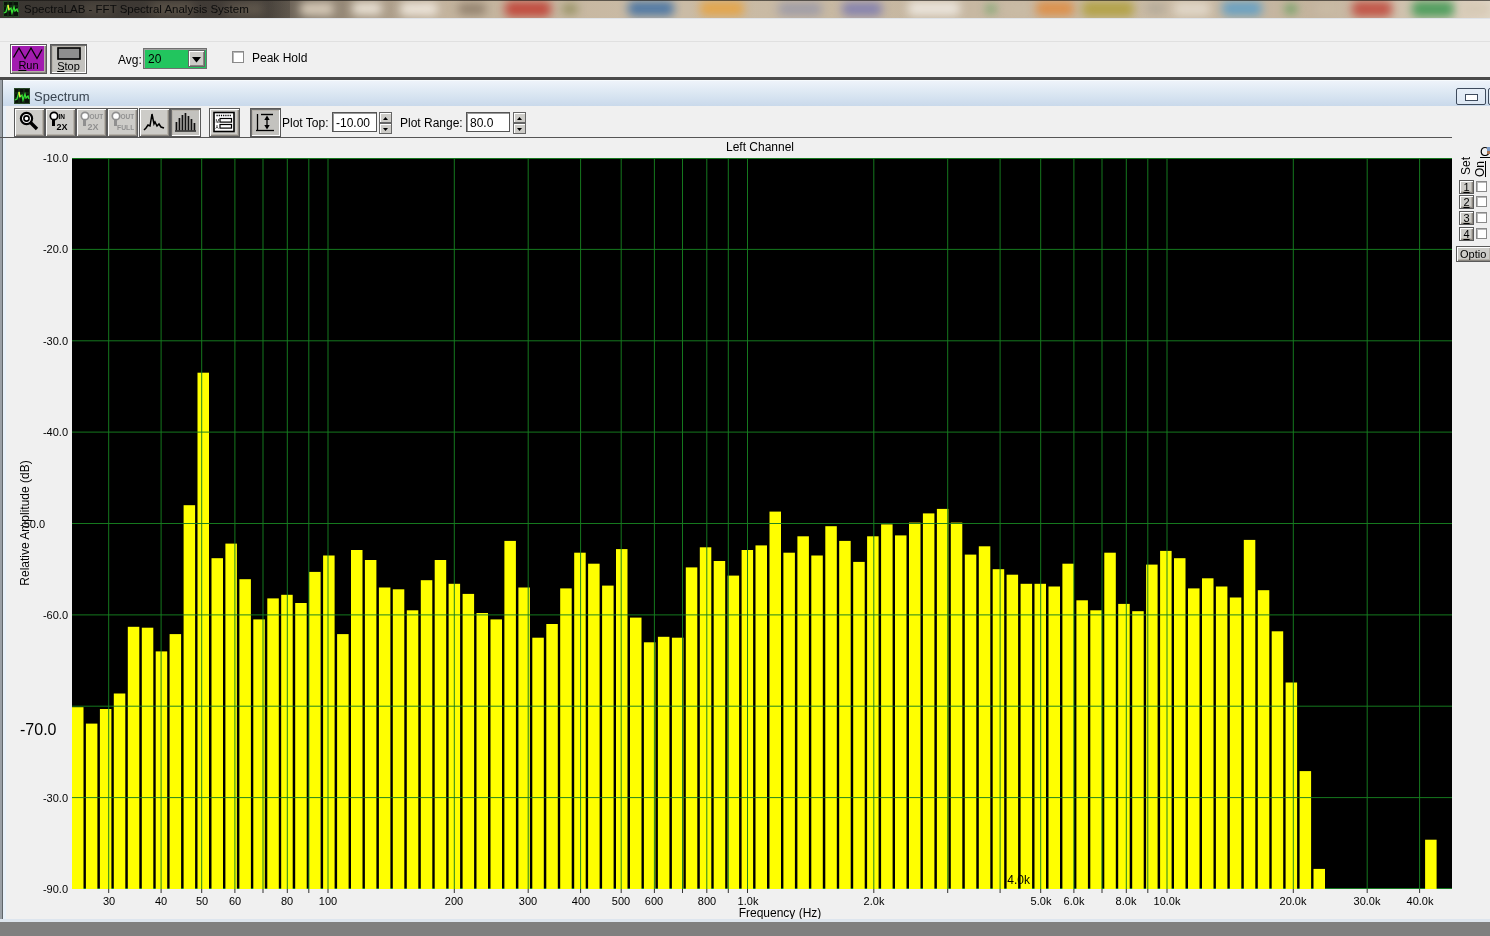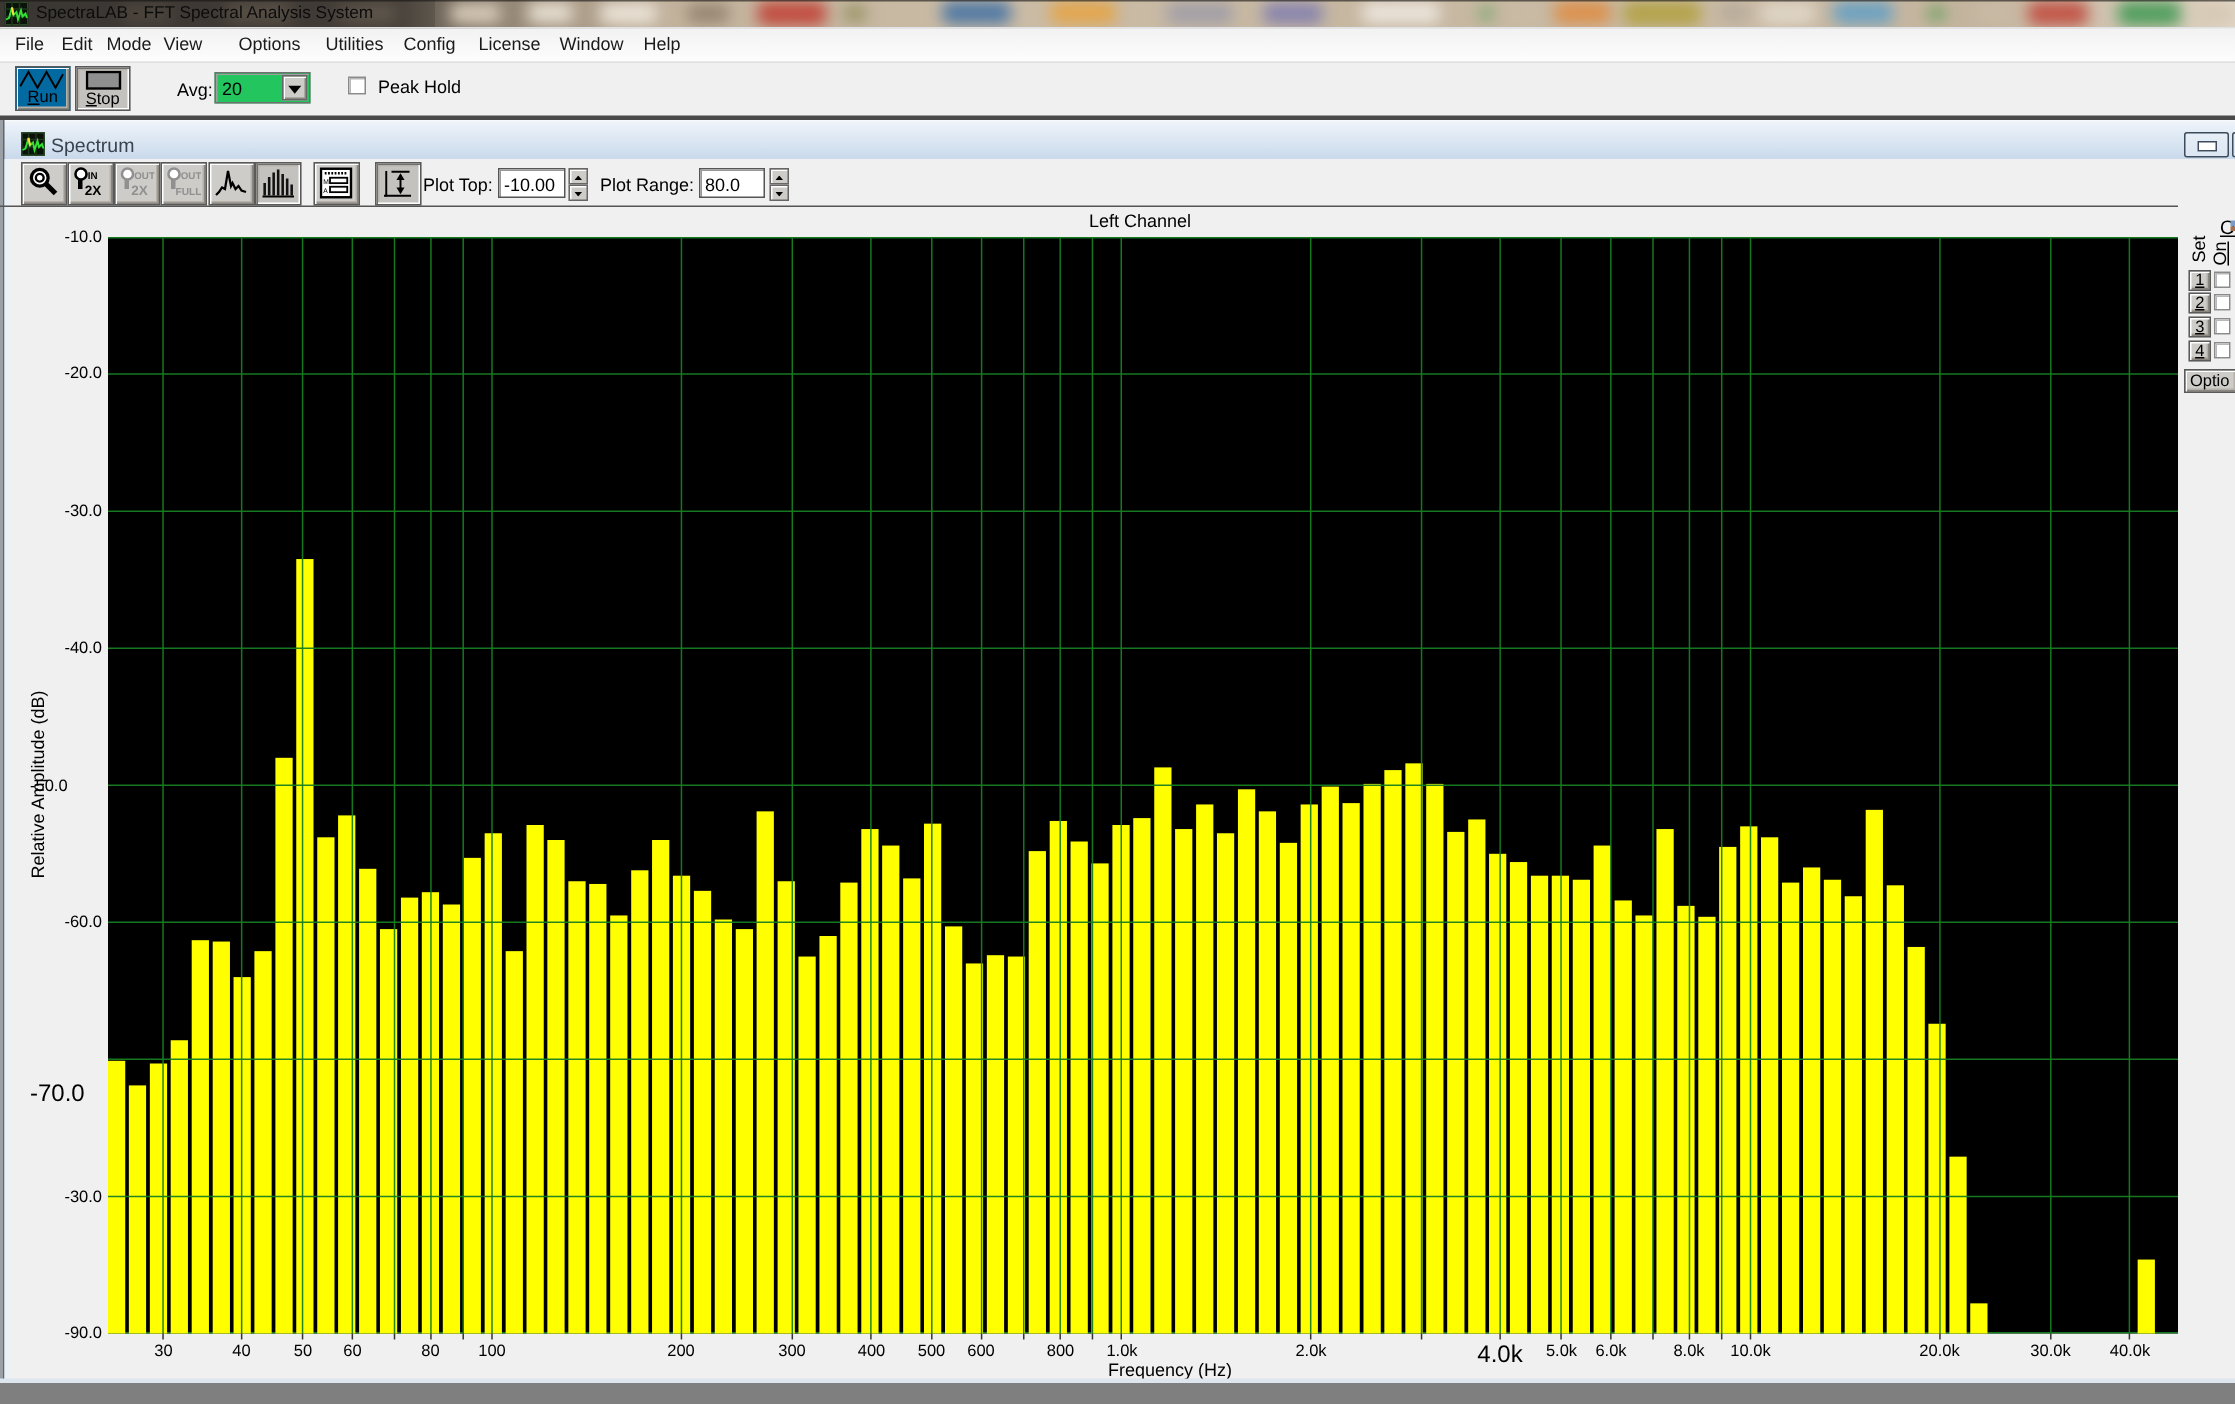--- a/index.html
+++ b/index.html
@@ -45,35 +45,23 @@
         <line x1="0" y1="10" x2="16" y2="10" stroke="#1d3a1d"></line>
 <line x1="5" y1="0" x2="5" y2="16" stroke="#1d3a1d"></line>
         <line x1="10" y1="0" x2="10" y2="16" stroke="#1d3a1d"></line>
 <polyline points="1,12 3,11 5,4 6,9 8,7 9,12 11,6 12,10 14,8 15,11" fill="none" stroke="#35e035" stroke-width="1.3"></polyline>
 <polyline points="5,4 6,9" fill="none" stroke="#ffe23a" stroke-width="1.3"></polyline>
 </svg>
 <div style="position:absolute;left:24px;top:2.5px;font-size:11.5px;color:#0c0c0c">SpectraLAB - FFT Spectral Analysis System</div>
 <div style="position:absolute;left:0;top:17.5px;width:1490px;height:1.5px;background:#dfe3e8"></div>
 </div>
 
-<div style="position:absolute;left:0;top:19px;width:1490px;height:22px;background:linear-gradient(180deg,#f2f2f2,#fdfdfd)">
-<div class="mi" style="left:10px">File</div>
-<div class="mi" style="left:41px">Edit</div>
-<div class="mi" style="left:71px">Mode</div>
-<div class="mi" style="left:109px">View</div>
-<div class="mi" style="left:159px">Options</div>
-<div class="mi" style="left:217px">Utilities</div>
-<div class="mi" style="left:269px">Config</div>
-<div class="mi" style="left:319px">License</div>
-<div class="mi" style="left:373px">Window</div>
-<div class="mi" style="left:429px">Help</div>
-</div>
 
 <div style="position:absolute;left:0;top:41px;width:1490px;height:36px;background:#f0f0f0;border-top:1px solid #e0e0e0"></div>
-<div style="position:absolute;left:10px;top:44px;width:37px;height:30px;background:#0369a1;border:1px solid #5a5a5a;box-shadow:inset 1px 1px 0 #ffffff, inset -1px -1px 0 #8a8680, inset -2px -2px 0 #b5b1a9;">
+<div style="position:absolute;left:10px;top:44px;width:37px;height:30px;background:#a21caf;border:1px solid #5a5a5a;box-shadow:inset 1px 1px 0 #ffffff, inset -1px -1px 0 #8a8680, inset -2px -2px 0 #b5b1a9;">
 <svg width="33" height="15" viewBox="0 0 33 15" style="position:absolute;left:1px;top:1px">
 <polyline points="1.5,11.5 7,2 13,12.5 19,2 25,12.5 30,3.5" fill="none" stroke="#000" stroke-width="1.3"></polyline>
       </svg>
 <div style="position:absolute;left:0;top:14px;width:35px;text-align:center;font-size:11px"><span style="text-decoration:underline">R</span>un</div>
 </div>
 <div style="position:absolute;left:50px;top:44px;width:37px;height:30px;background:#c3c2be;border:1px solid #5a5a5a;box-shadow:inset 1px 1px 0 #6e6e6e, inset -1px -1px 0 #ffffff, inset 2px 2px 0 #b8b4ac;">
 <svg width="26" height="14" viewBox="0 0 26 14" style="position:absolute;left:6px;top:2px">
 <rect x="1" y="1" width="22" height="11" fill="#8f8f8f" stroke="#000" stroke-width="1.6"></rect>
       </svg>
 <div style="position:absolute;left:0;top:15px;width:35px;text-align:center;font-size:11px"><span style="text-decoration:underline">S</span>top</div>
@@ -393,21 +381,21 @@
 <div style="position:absolute;left:298px;top:895px;width:60px;text-align:center;font-size:11px;color:#000">100</div>
 <div style="position:absolute;left:424px;top:895px;width:60px;text-align:center;font-size:11px;color:#000">200</div>
 <div style="position:absolute;left:498px;top:895px;width:60px;text-align:center;font-size:11px;color:#000">300</div>
 <div style="position:absolute;left:551px;top:895px;width:60px;text-align:center;font-size:11px;color:#000">400</div>
 <div style="position:absolute;left:591px;top:895px;width:60px;text-align:center;font-size:11px;color:#000">500</div>
 <div style="position:absolute;left:624px;top:895px;width:60px;text-align:center;font-size:11px;color:#000">600</div>
 <div style="position:absolute;left:677px;top:895px;width:60px;text-align:center;font-size:11px;color:#000">800</div>
 <div style="position:absolute;left:718px;top:895px;width:60px;text-align:center;font-size:11px;color:#000">1.0k</div>
 <div style="position:absolute;left:844px;top:895px;width:60px;text-align:center;font-size:11px;color:#000">2.0k</div>
 <div style="position:absolute;left:918px;top:928px;width:60px;text-align:left;font-size:11px;color:#000">3.0k</div>
-<div style="position:absolute;left:970px;top:895px;width:60px;text-align:center;font-size:16px;color:#000">4.0k</div>
+<div style="position:absolute;left:970px;top:873px;width:60px;text-align:right;font-size:12px;color:#000">4.0k</div>
 <div style="position:absolute;left:1011px;top:895px;width:60px;text-align:center;font-size:11px;color:#000">5.0k</div>
 <div style="position:absolute;left:1044px;top:895px;width:60px;text-align:center;font-size:11px;color:#000">6.0k</div>
 <div style="position:absolute;left:1096px;top:895px;width:60px;text-align:center;font-size:11px;color:#000">8.0k</div>
 <div style="position:absolute;left:1137px;top:895px;width:60px;text-align:center;font-size:11px;color:#000">10.0k</div>
 <div style="position:absolute;left:1263px;top:895px;width:60px;text-align:center;font-size:11px;color:#000">20.0k</div>
 <div style="position:absolute;left:1337px;top:895px;width:60px;text-align:center;font-size:11px;color:#000">30.0k</div>
 <div style="position:absolute;left:1390px;top:895px;width:60px;text-align:center;font-size:11px;color:#000">40.0k</div>
 <div style="position:absolute;left:728px;top:906px;width:104px;text-align:center;font-size:12px">Frequency (Hz)</div>
 <div style="position:absolute;left:-50px;top:516px;width:150px;height:14px;line-height:14px;text-align:center;font-size:12px;transform:rotate(-90deg)">Relative Amplitude (dB)</div>
 

